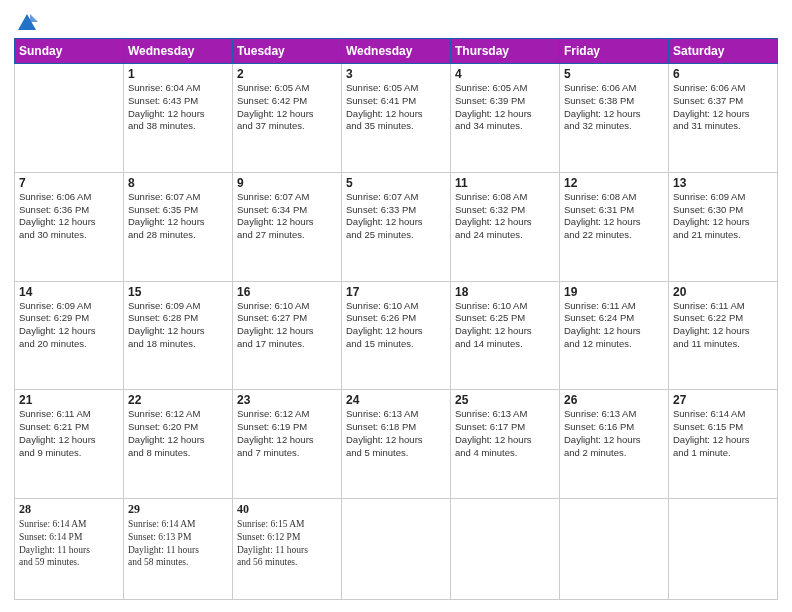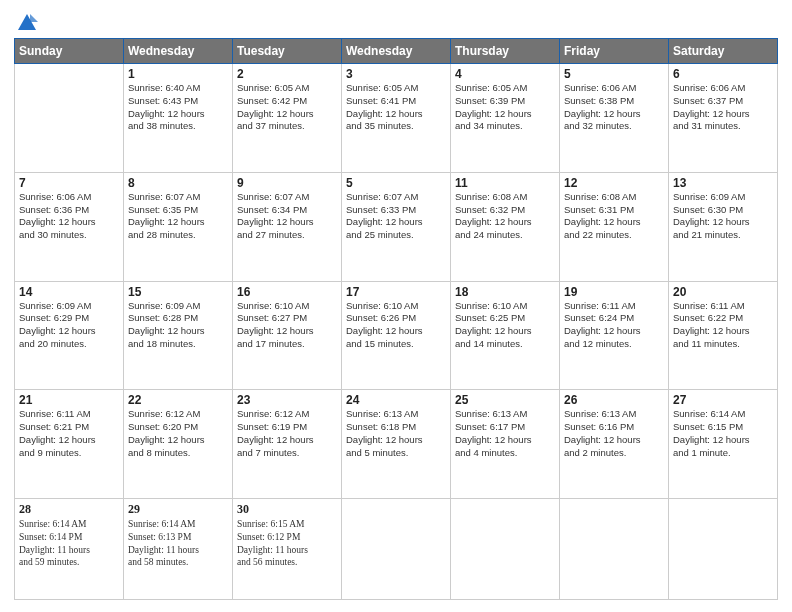--- a/index.html
+++ b/index.html
@@ -54,21 +54,21 @@
       color: #444;
     }
     .calendar {
       flex: 1;
       border: 1px solid #ccc;
       border-collapse: collapse;
       width: 100%;
       table-layout: fixed;
     }
     .calendar th {
-      background: #737373;
+      background: #a21caf;
       color: #fff;
       font-weight: bold;
       font-size: 12px;
       padding: 5px 4px;
       text-align: left;
       border: 1px solid #1a5faa;
     }
     .calendar td {
       border: 1px solid #ccc;
       vertical-align: top;
@@ -131,21 +131,21 @@
           <th>Friday</th>
           <th>Saturday</th>
         </tr>
     </thead>
     <tbody id="calendar-body">
     <tr>
           <td></td>
           <td>
             <div class="cell-content">
               <div class="day-number">1</div>
-              <div class="day-info" style="white-space: pre-line;">Sunrise: 6:40 AM
+              <div class="day-info" style="white-space: pre-line;">Sunrise: 6:04 AM
 Sunset: 6:43 PM
 Daylight: 12 hours
 and 38 minutes.</div>
             </div>
           </td>
           <td>
             <div class="cell-content">
               <div class="day-number">2</div>
               <div class="day-info" style="white-space: pre-line;">Sunrise: 6:05 AM
 Sunset: 6:42 PM
@@ -399,21 +399,21 @@
             <div class="cell-content">
               <div class="day-number">29</div>
               <div class="day-info" style="white-space: pre-line;">Sunrise: 6:14 AM
 Sunset: 6:13 PM
 Daylight: 11 hours
 and 58 minutes.</div>
             </div>
           </td>
           <td>
             <div class="cell-content">
-              <div class="day-number">30</div>
+              <div class="day-number">40</div>
               <div class="day-info" style="white-space: pre-line;">Sunrise: 6:15 AM
 Sunset: 6:12 PM
 Daylight: 11 hours
 and 56 minutes.</div>
             </div>
           </td>
           <td></td>
           <td></td>
           <td></td>
           <td></td>

